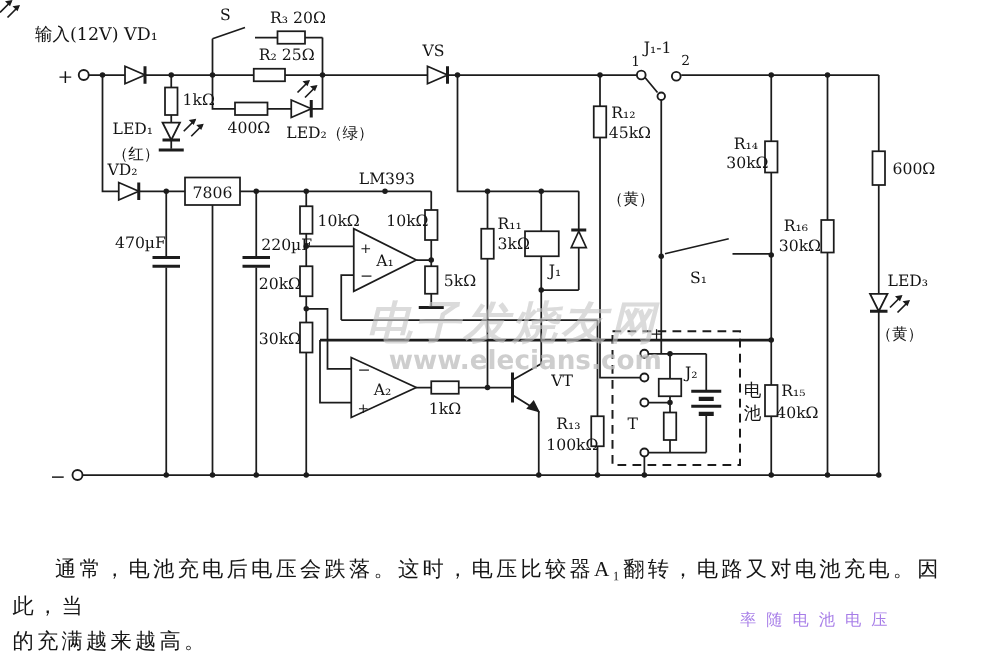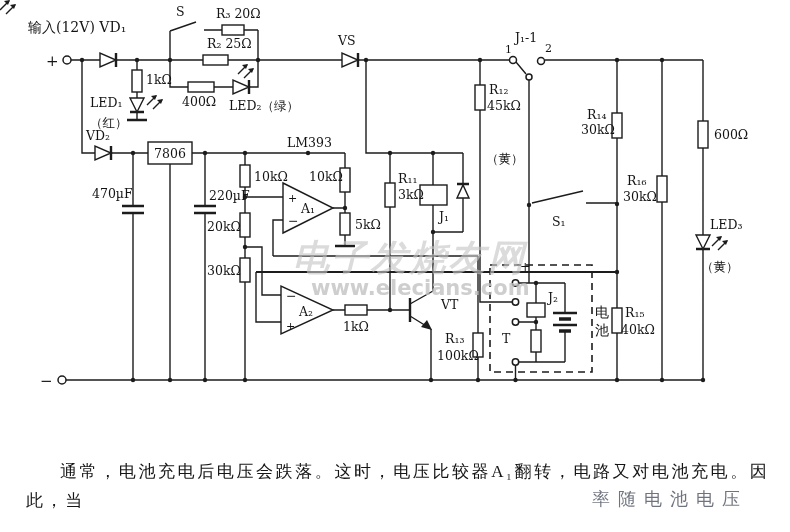--- a/index.html
+++ b/index.html
@@ -19,24 +19,24 @@
   text.lbl{font-family:"DejaVu Serif","DejaVu Sans",serif;font-size:12.5px;fill:#141414;}
   text.f14{font-size:14px;}
   text.f15{font-size:15px;}
   text.f11{font-size:11px;}
   text.wm-cn{font-family:"DejaVu Serif",serif;font-size:36px;font-weight:bold;font-style:italic;
              fill:#c6c6c6;opacity:0.62;letter-spacing:3px;}
   text.wm-url{font-family:"DejaVu Sans","Liberation Sans",sans-serif;font-size:21px;font-weight:bold;
               fill:#c2c2c2;opacity:0.8;}
   .caption{position:absolute;top:442px;left:10px;width:776px;
            font-size:17px;color:#151515;letter-spacing:2.6px;line-height:28.5px;}
-  .caption p{margin:16px;}
+  .caption p{margin:0;}
   .caption p.indent{text-indent:34px;}
-  .red-dup{position:absolute;left:592px;top:487px;font-size:18px;letter-spacing:8px;
-           color:#0f172a;opacity:0.6;white-space:nowrap;}
+  .red-dup{position:absolute;left:592px;top:487px;font-size:13px;letter-spacing:8px;
+           color:#6d28d9;opacity:0.6;white-space:nowrap;}
 </style>
 </head>
 <body>
 
 <div class="circuit">
 <svg width="790" height="440" viewBox="0 0 790 440">
 
   <path class="wire" d="
     M71 60H100 M116 60H203 M228 60H342 M358 60H509 M545 60H703
     M170 60V31 M170 31L196 22 M204 30H222 M244 30H258 M258 30V60

